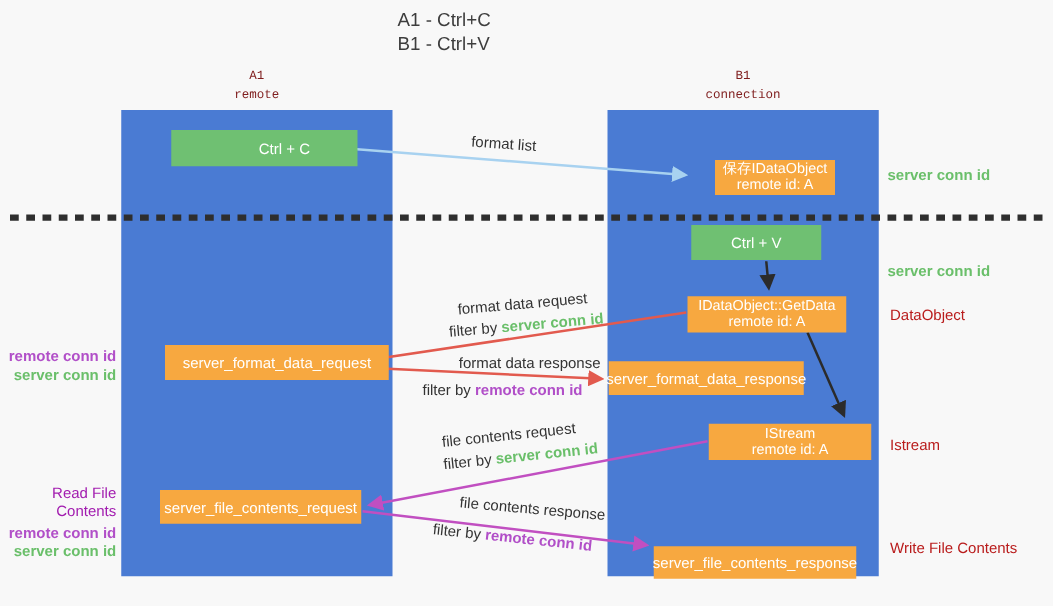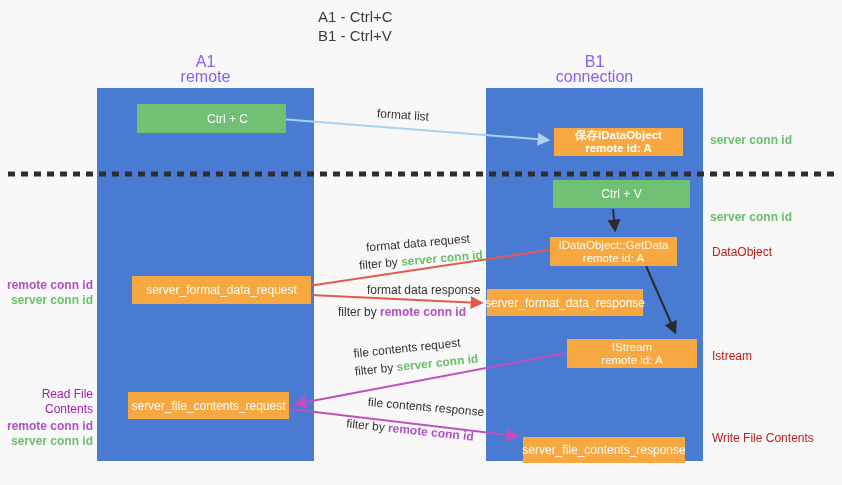--- a/index.html
+++ b/index.html
@@ -5,22 +5,22 @@
   :root{
     --lifeline-blue:#4a7bd3; --node-orange:#f7a840; --node-green:#6fc072;
     --arrow-red:#e25a4e; --arrow-magenta:#c14fc1; --arrow-blue:#a8d2f0;
     --arrow-black:#2b2b2b; --text-green:#6abf6a; --text-purple:#b14fc8;
   }
   html,body{margin:0;padding:0;}
   body{background:#f8f8f8;font-family:"Liberation Sans",sans-serif;}
   #stage{position:relative;width:842px;height:485px;background:#f8f8f8;overflow:hidden;}
   .title{position:absolute;left:318px;top:7px;width:180px;text-align:left;
          font-size:15px;line-height:19px;color:#3d3d3d;}
-  .ll-header{position:absolute;width:217px;text-align:center;font-size:16px;
-             line-height:15px;color:#8b5cf6;top:54px;}
+  .ll-header{position:absolute;width:217px;text-align:center;font-size:10px;
+             line-height:15px;color:#7f1d1d;top:54px;font-family:Liberation Mono, monospace;}
   .ll-rect{position:absolute;top:88px;width:217px;height:373px;background:var(--lifeline-blue);}
   .box{position:absolute;display:flex;flex-direction:column;align-items:center;
        justify-content:center;color:#fff;text-align:center;z-index:10;}
   .box .l1,.box .l2{font-size:11.5px;line-height:13px;}
   .box .single{font-size:12px;}
   .orange{background:var(--node-orange);}
   .green{background:var(--node-green);}
   .lbl{position:absolute;font-size:12px;color:#333;text-align:center;
        white-space:nowrap;z-index:8;}
   .side{position:absolute;font-size:12px;white-space:nowrap;color:#b91c1c;z-index:8;}
@@ -81,26 +81,26 @@
     <line class="st-red" x1="289" y1="294" x2="481" y2="303" marker-end="url(#mred)"></line>
     <line class="st-blk" x1="646" y1="266" x2="675" y2="332" marker-end="url(#mblk)"></line>
     <line class="st-mag" x1="566" y1="353" x2="296" y2="404" marker-end="url(#mmag)"></line>
     <line class="st-mag" x1="290" y1="409" x2="517" y2="436" marker-end="url(#mmag)"></line>
   </svg>
 
   <div class="box green" style="left:137px;top:104px;width:117px;height:29px;padding-left:32px;">
     <div class="single">Ctrl + C</div>
   </div>
 
-  <div class="box orange" style="left:554px;top:128px;width:129px;height:28px;font-weight:bold;">
+  <div class="box orange" style="left:572px;top:128px;width:96px;height:28px;">
     <div class="l1">保存IDataObject</div>
     <div class="l2">remote id: A</div>
   </div>
 
-  <div class="box green" style="left:553px;top:180px;width:137px;height:28px;">
+  <div class="box green" style="left:553px;top:180px;width:104px;height:28px;">
     <div class="single">Ctrl + V</div>
   </div>
 
   <div class="box orange" style="left:550px;top:237px;width:127px;height:29px;">
     <div class="l1">IDataObject::GetData</div>
     <div class="l2">remote id: A</div>
   </div>
 
   <div class="box orange" style="left:132px;top:276px;width:179px;height:28px;">
     <div class="single">server_format_data_request</div>

